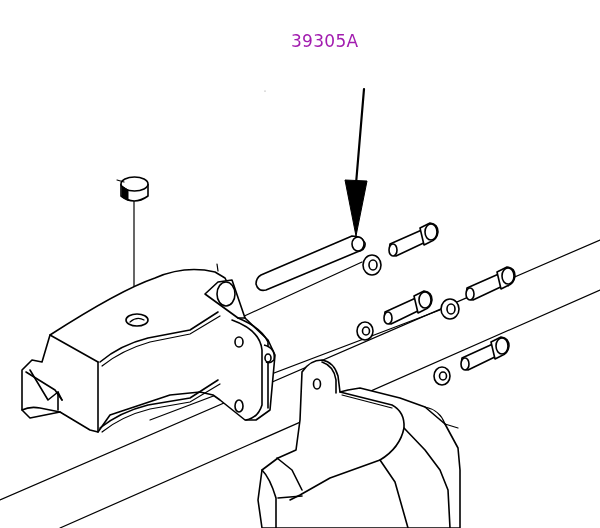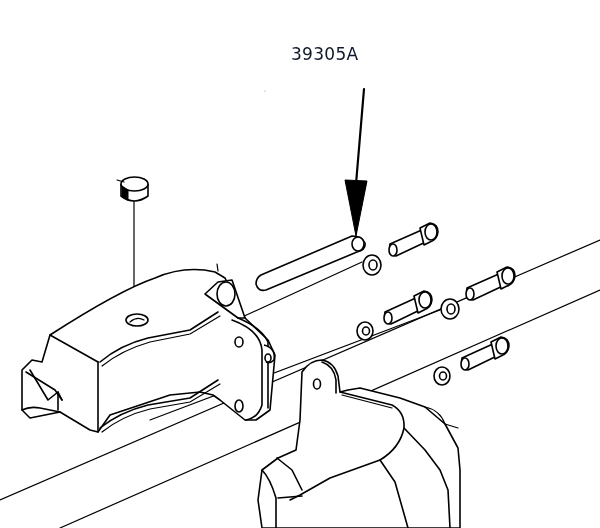--- a/index.html
+++ b/index.html
@@ -1,20 +1,20 @@
 <!DOCTYPE html>
 <html><head>
   <meta charset="utf-8">
   <style>
     html, body { margin: 0; padding: 0; background: #ffffff; }
     body { width: 600px; height: 528px; overflow: hidden; position: relative; font-family: "DejaVu Sans", sans-serif; }
     .canvas { position: absolute; left: 0; top: 0; width: 600px; height: 528px; }
     .callout-label {
-      position: absolute; left: 291px; top: 44px;
-      font-family: "DejaVu Sans", sans-serif; font-size: 17px; color: #0f172a;
+      position: absolute; left: 291px; top: 31px;
+      font-family: "DejaVu Sans", sans-serif; font-size: 17px; color: #a21caf;
       letter-spacing: 0.3px;
     }
     svg .ln { fill: none; stroke: #000; stroke-width: 1.6; stroke-linejoin: round; stroke-linecap: round; }
     svg .thin { fill: none; stroke: #000; stroke-width: 1.2; stroke-linecap: round; }
     svg .thick { fill: none; stroke: #000; stroke-width: 2.2; stroke-linejoin: round; stroke-linecap: round; }
     svg .fillw { fill: #fff; stroke: #000; stroke-width: 1.6; stroke-linejoin: round; }
     svg .fillb { fill: #000; stroke: #000; stroke-width: 1; }
   </style>
 </head>
 <body>

